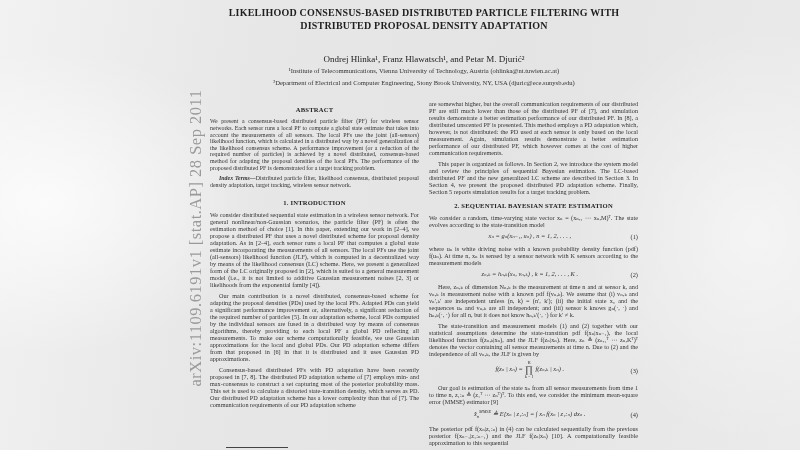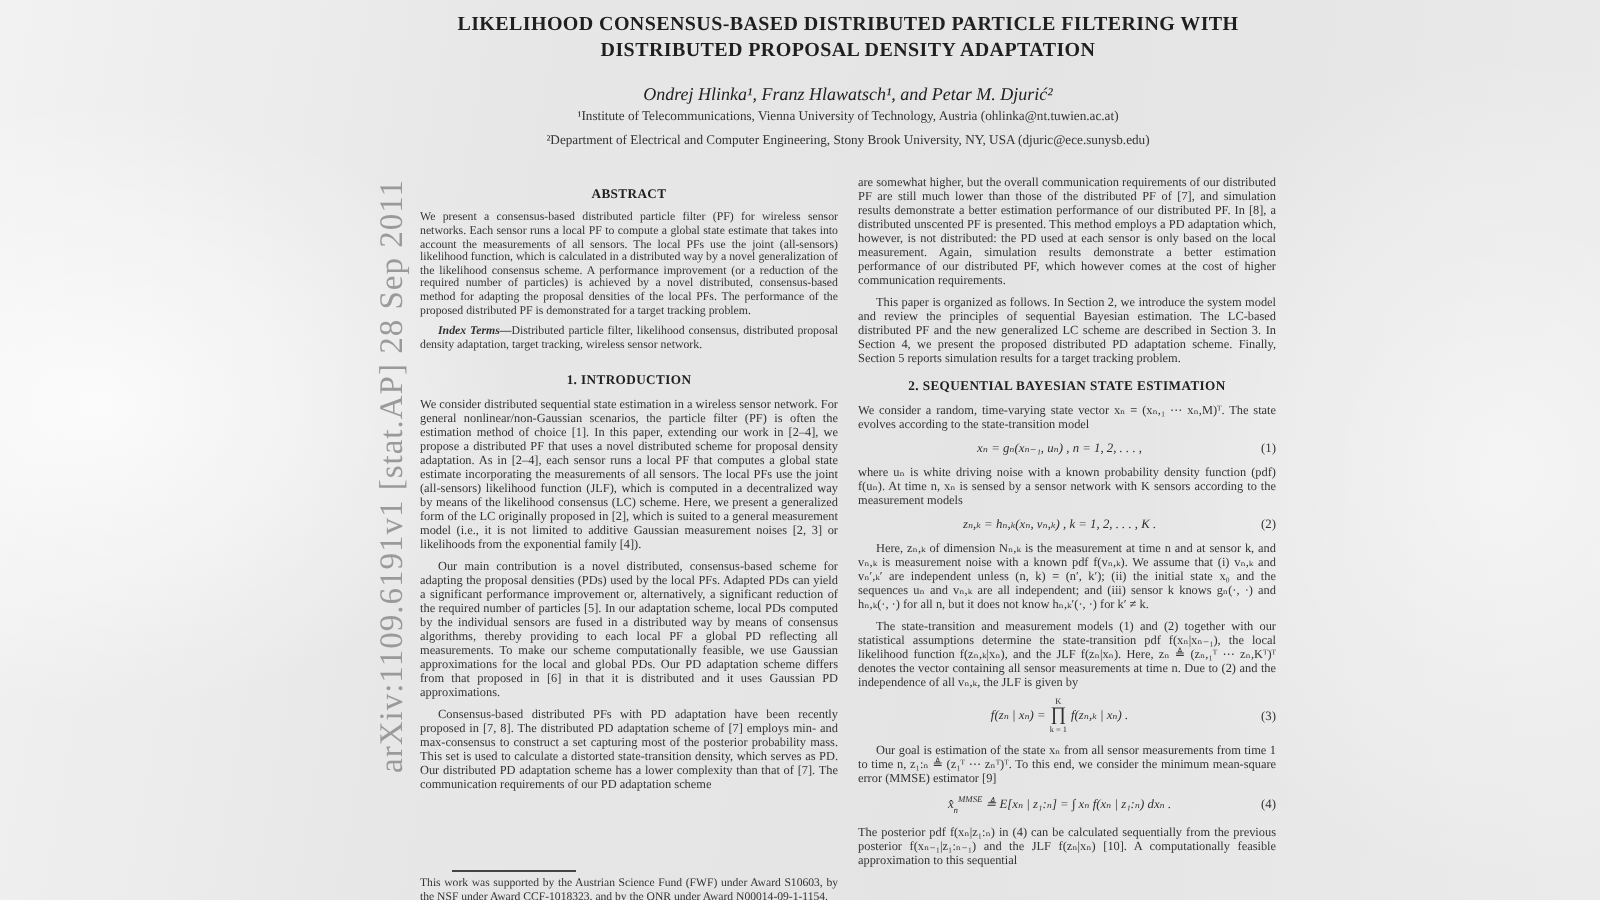--- a/index.html
+++ b/index.html
@@ -18,21 +18,21 @@
     transform:translate(-50%,-50%) rotate(-90deg);
     transform-origin:center;
     white-space:nowrap;
     font-size:16.5px;color:#9a9a9a;letter-spacing:.5px;
   }
   .content{position:absolute;left:210px;top:0;width:428px;}
   .title{
     margin:6px auto 0 auto;max-width:398px;text-align:center;
     font-weight:bold;font-size:10px;line-height:1.32;color:#1f1f1f;letter-spacing:.2px;
   }
-  .authors{margin-top:10px;text-align:center;font-style:italic;font-size:9px;color:#222;}
+  .authors{margin-top:22px;text-align:center;font-size:9px;color:#222;}
   .affil{margin-top:2px;text-align:center;font-size:6.6px;line-height:1.45;color:#333;}
   .affil:first-of-type{margin-top:7px;}
   .cols{display:flex;gap:10px;margin-top:13px;align-items:flex-start;height:364px;overflow:hidden;}
   .col{flex:1;min-width:0;}
   .col-left{padding-top:6px;display:flex;flex-direction:column;height:358px;}
   .heading{
     text-align:center;font-weight:bold;font-size:6.6px;color:#1f1f1f;
     margin:7px 0 5px 0;letter-spacing:.2px;
   }
   .heading.first{margin-top:0;}

